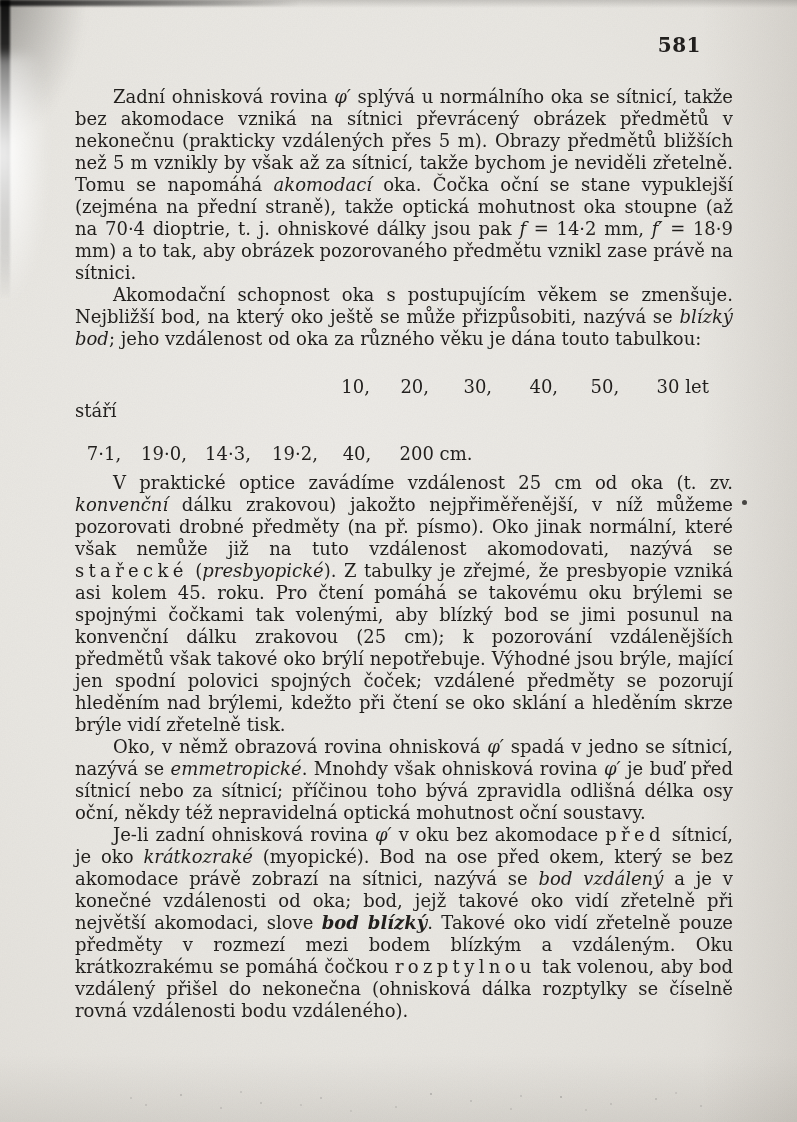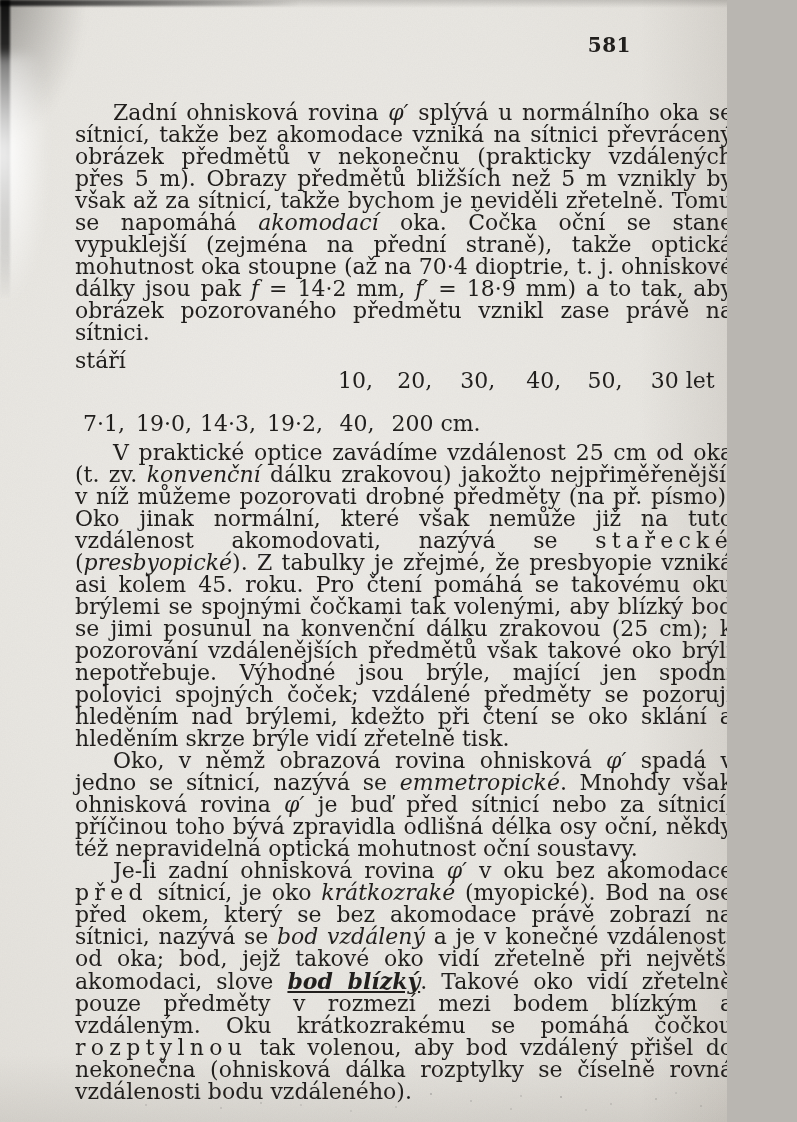--- a/index.html
+++ b/index.html
@@ -1,44 +1,44 @@
 <!DOCTYPE html>
 <html><head>
 <meta charset="utf-8">
 <style>
   html,body{margin:0;padding:0;}
   body{width:797px;height:1122px;overflow:hidden;background:#b9b6b1;}
   .page{
-    position:relative;width:727px;height:1122px;overflow:hidden;
+    position:relative;width:797px;height:1122px;overflow:hidden;
     background:radial-gradient(ellipse at 42% 40%, #edebe7 0%, #e9e7e2 55%, #e1ded8 100%);
     font-family:"DejaVu Serif","Liberation Serif",serif;
     color:#211f1d;
   }
   .noise{position:absolute;inset:0;z-index:1;opacity:.5;pointer-events:none;}
   .shade-right{position:absolute;inset:0;z-index:1;background:linear-gradient(to right, rgba(0,0,0,0) 88%, rgba(90,80,70,.10) 100%);}
   .shade-bottom{position:absolute;inset:0;z-index:1;background:linear-gradient(to bottom, rgba(0,0,0,0) 94%, rgba(95,88,78,.12) 100%);}
   .shade-top{position:absolute;left:0;top:0;width:100%;height:8px;z-index:1;background:linear-gradient(to bottom, rgba(40,38,35,.18), rgba(40,38,35,0));}
   .corner-smudge{position:absolute;left:-12px;top:-12px;width:100px;height:160px;z-index:1;
     background:radial-gradient(ellipse at 0% 0%, rgba(80,78,74,.55), rgba(80,78,74,0) 70%);filter:blur(4px);}
   .edge-top{position:absolute;left:0;top:0;width:300px;height:6px;z-index:2;
     background:linear-gradient(to right, rgba(8,8,8,.88), rgba(8,8,8,0));filter:blur(1px);}
   .edge-left{position:absolute;left:0;top:0;width:10px;height:300px;z-index:2;
     background:linear-gradient(to bottom, rgba(5,5,5,.92) 0%, rgba(5,5,5,.6) 45%, rgba(5,5,5,0) 100%);filter:blur(1.2px);}
   .paper-highlight{position:absolute;left:-15px;top:55px;width:62px;height:245px;z-index:2;
     background:radial-gradient(ellipse at 30% 40%, rgba(255,255,255,.95), rgba(255,255,255,0) 75%);filter:blur(6px);}
   .pageno{position:absolute;top:33px;right:96px;z-index:3;font-size:20px;font-weight:700;letter-spacing:.5px;}
-  .body-text{position:absolute;left:75px;top:102px;width:658px;z-index:3;
-    font-size:22px;line-height:22px;text-align:justify;}
+  .body-text{position:absolute;left:75px;top:86px;width:658px;z-index:3;
+    font-size:18px;line-height:22px;text-align:justify;}
   .para{margin:0;text-indent:38px;}
   .r-i{font-style:italic;}
-  .r-bi{font-style:italic;font-weight:700;text-decoration:underline;}
+  .r-bi{font-style:italic;font-weight:700;}
   .r-sp{letter-spacing:.24em;}
   .tbl{margin:5px 0 7px 0;}
   .tbl-row{display:flex;line-height:23px;}
-  .tbl-label{flex:0 0 252px;}
+  .tbl-label{flex:0 0 252px;margin-top:44px;}
   .tbl-cell{display:inline-block;text-align:center;margin-top:20px;}
   .c0{width:58px}.c1{width:62px}.c2{width:66px}.c3{width:68px}.c4{width:56px}.c5{width:102px}
   .ink-dot{position:absolute;left:742px;top:500px;width:5px;height:5px;border-radius:50%;
     background:#2c2a28;opacity:.85;z-index:3;}
   .speckles{position:absolute;left:0;top:1088px;width:2px;height:2px;border-radius:50%;z-index:2;background:transparent;
     box-shadow:180px 6px 0 0 rgba(80,80,80,.28),260px 14px 0 0 rgba(80,80,80,.22),
     320px 9px 0 0 rgba(90,90,90,.25),395px 18px 0 0 rgba(80,80,80,.2),430px 5px 0 0 rgba(70,70,70,.3),
     470px 12px 0 0 rgba(80,80,80,.22),510px 20px 0 0 rgba(80,80,80,.18),560px 8px 0 0 rgba(70,70,70,.3),
     610px 15px 0 0 rgba(80,80,80,.2),655px 10px 0 0 rgba(80,80,80,.24),700px 17px 0 0 rgba(80,80,80,.2),
     145px 16px 0 0 rgba(80,80,80,.2),220px 19px 0 0 rgba(80,80,80,.2),350px 22px 0 0 rgba(80,80,80,.15),
@@ -61,20 +61,21 @@
   <div class="shade-top"></div>
   <div class="corner-smudge"></div>
   <div class="edge-top"></div>
   <div class="edge-left"></div>
   <div class="paper-highlight"></div>
 
   <div class="pageno">581</div>
 
   <div class="body-text">
       <p class="para"><span class="">Zadní ohnisková rovina </span><span class="r-i">φ′</span><span class=""> splývá u normálního oka se sítnicí, takže bez akomodace vzniká na sítnici převrácený obrázek předmětů v nekonečnu (prakticky vzdálených přes 5 m). Obrazy předmětů bližších než 5 m vznikly by však až za sítnicí, takže bychom je neviděli zřetelně. Tomu se napomáhá </span><span class="r-i">akomodací</span><span class=""> oka. Čočka oční se stane vypuklejší (zejména na přední straně), takže optická mohutnost oka stoupne (až na 70·4 dioptrie, t. j. ohniskové dálky jsou pak </span><span class="r-i">f</span><span class=""> = 14·2 mm, </span><span class="r-i">f′</span><span class=""> = 18·9 mm) a to tak, aby obrázek pozorovaného předmětu vznikl zase právě na sítnici.</span></p>
+      <p class="para"><span class="">Akomodační schopnost oka s postupujícím věkem se zmenšuje. Nejbližší bod, na který oko ještě se může přizpůsobiti, nazývá se </span><span class="r-i">blízký bod</span><span class="">; jeho vzdálenost od oka za různého věku je dána touto tabulkou:</span></p>
       <div class="tbl">
         <div class="tbl-row">
           <span class="tbl-label">stáří</span>
           <span class="tbl-cell c0">10,</span>
           <span class="tbl-cell c1">20,</span>
           <span class="tbl-cell c2">30,</span>
           <span class="tbl-cell c3">40,</span>
           <span class="tbl-cell c4">50,</span>
           <span class="tbl-cell c5">30 let</span>
         </div>

